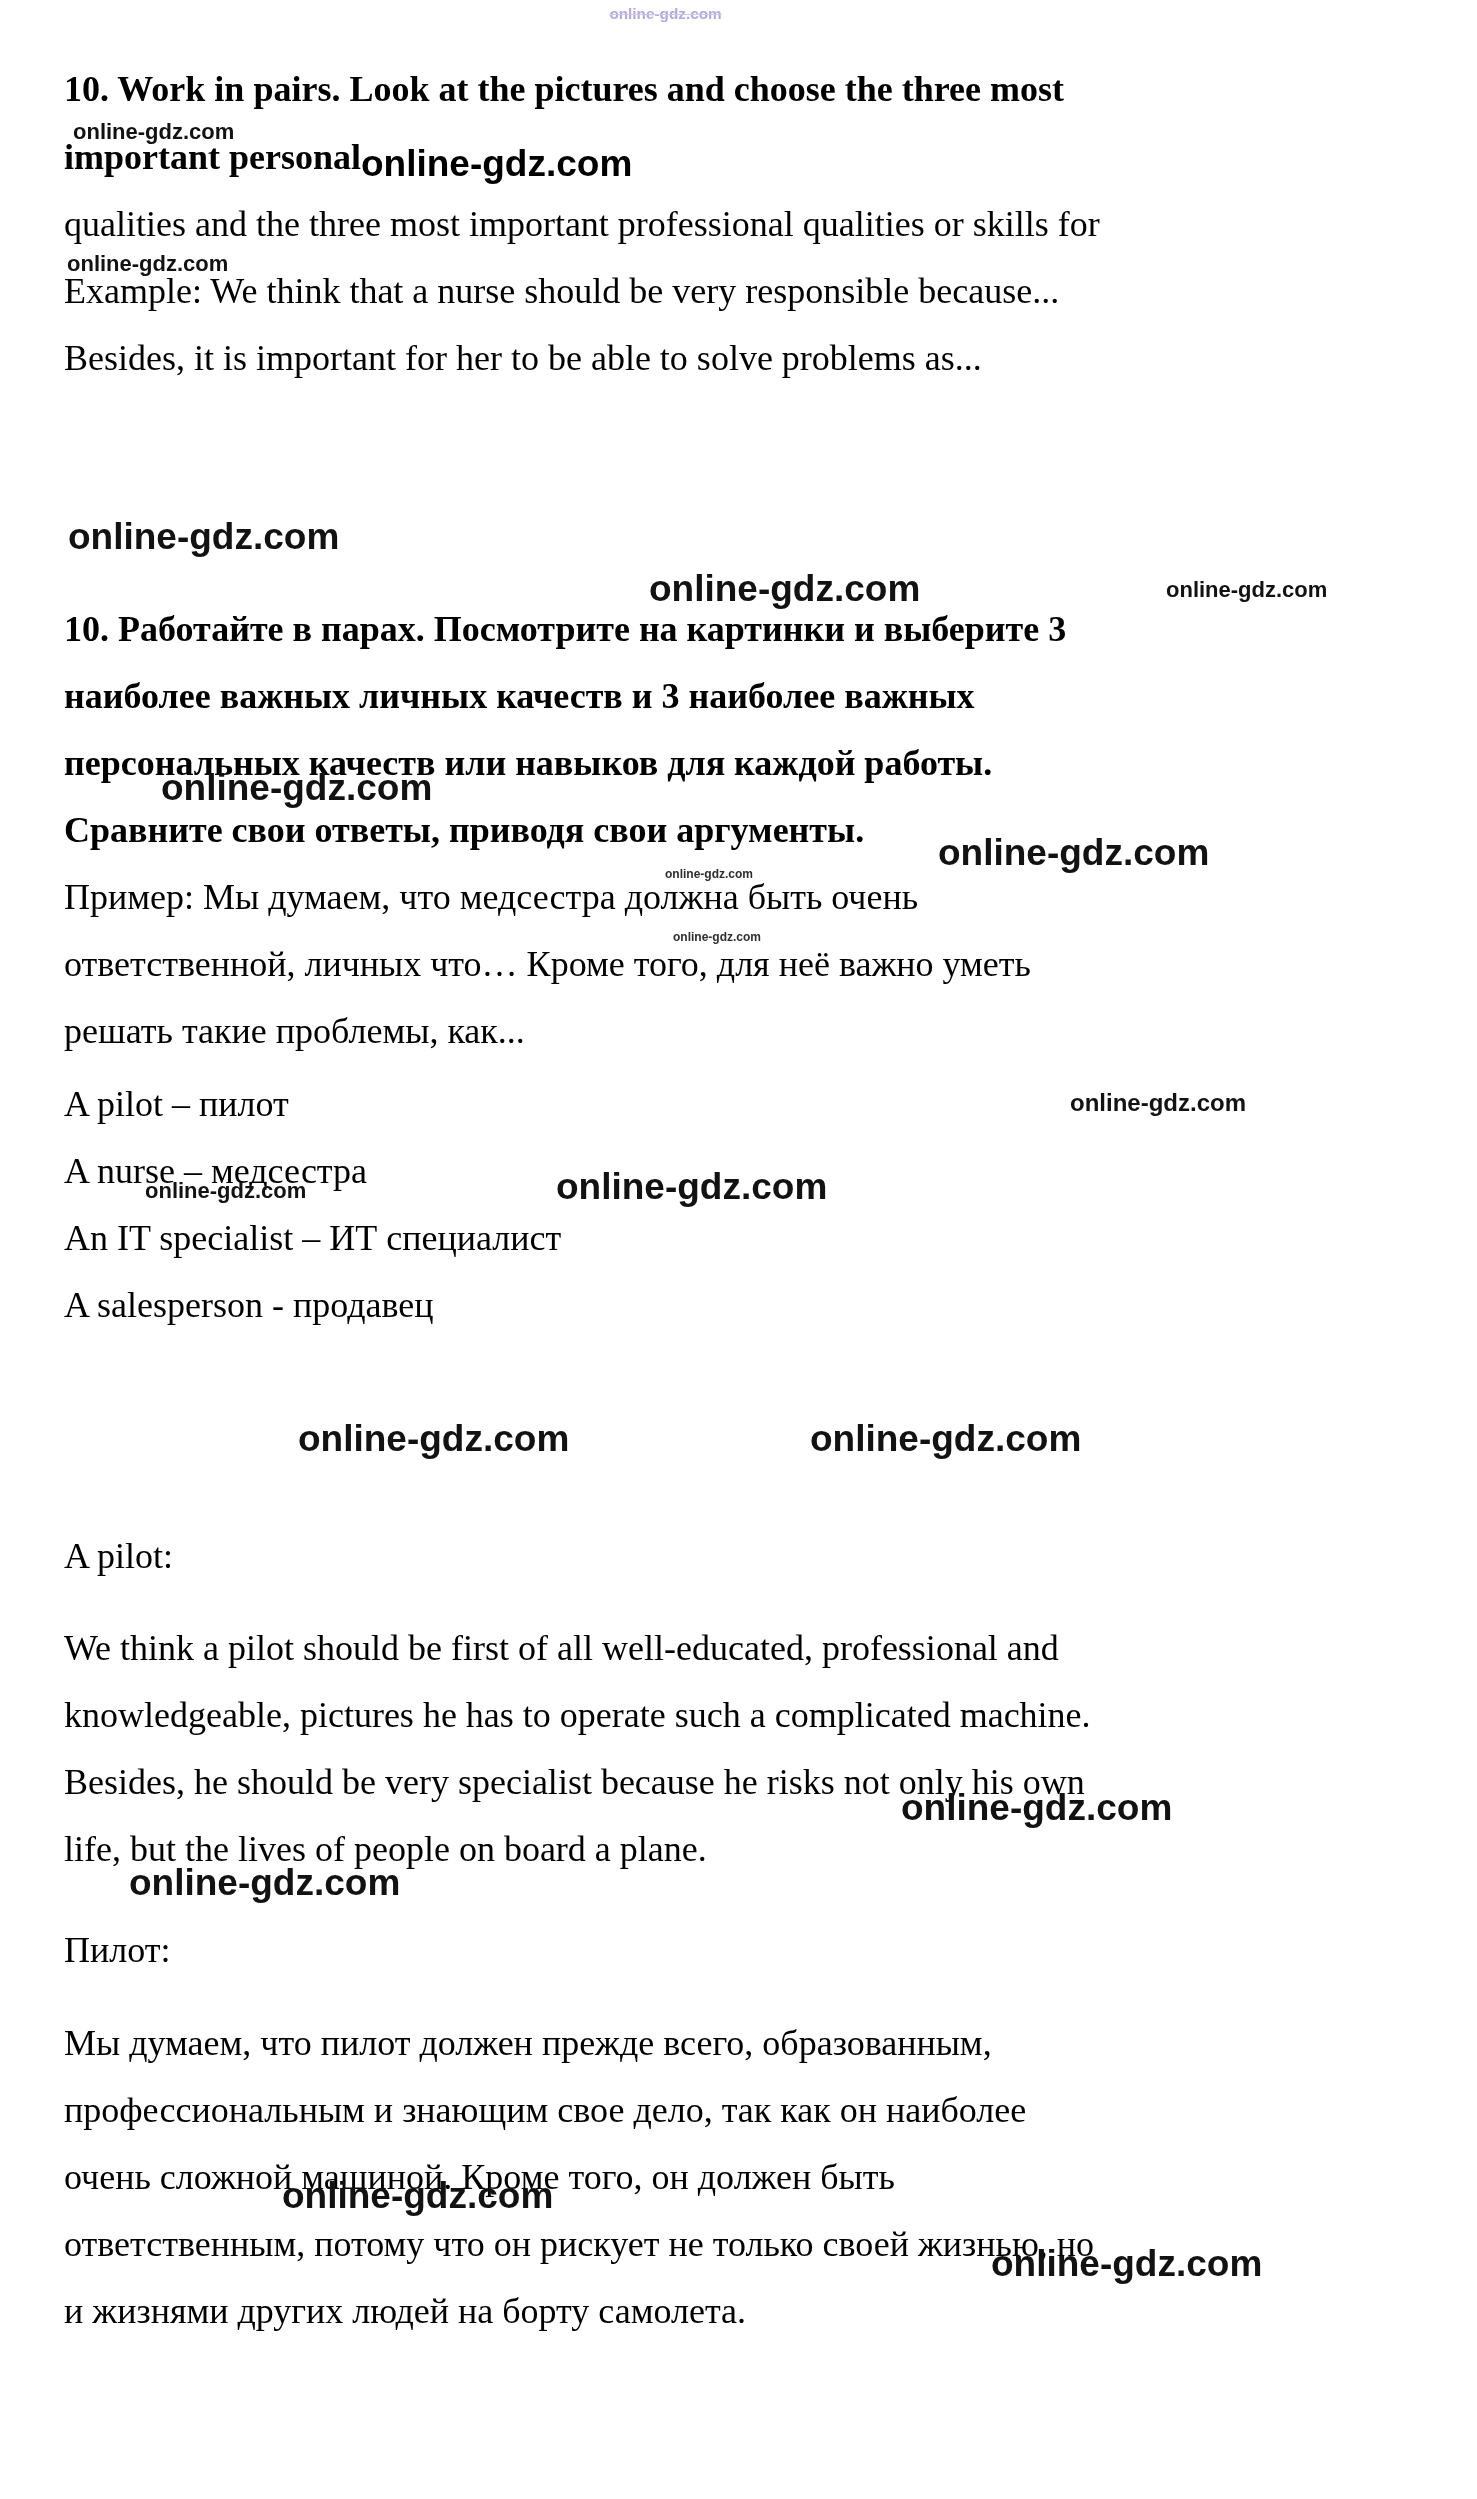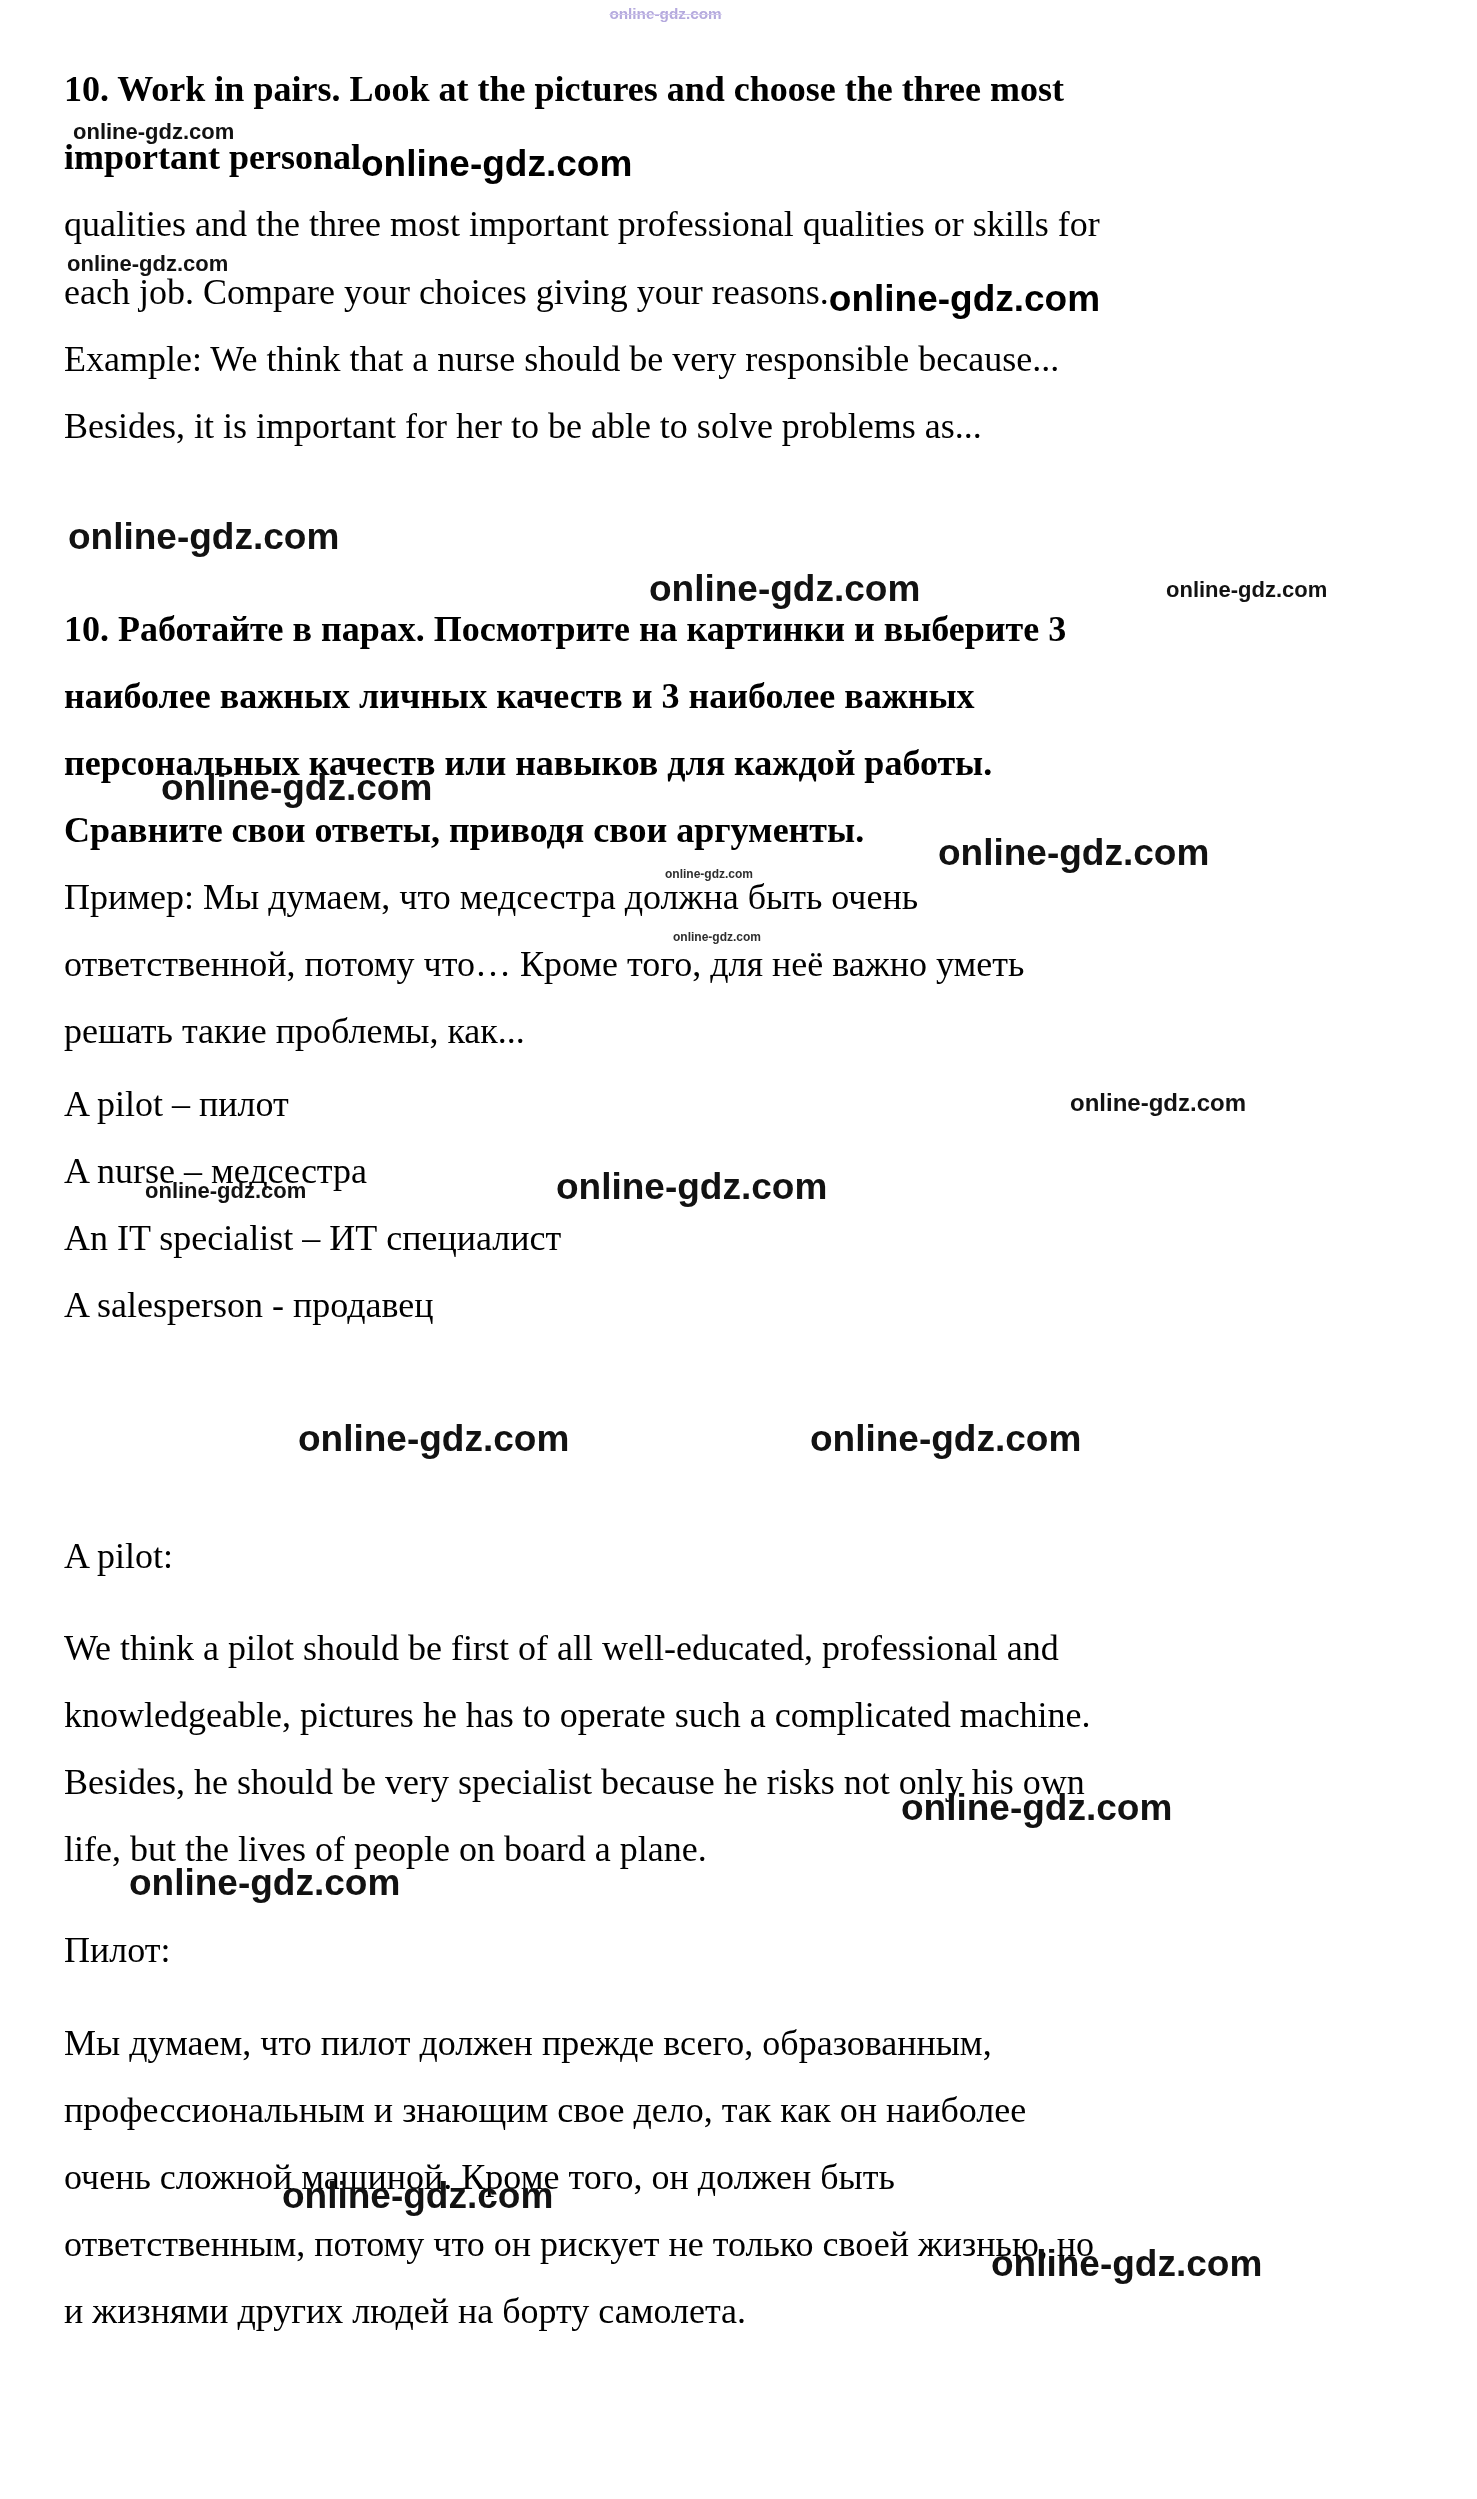--- a/index.html
+++ b/index.html
@@ -50,41 +50,38 @@
 <div class="page">
 
   <div class="wm wm-top">online-gdz.com</div>
 
   <section class="block" style="top:56px">
     <div class="line bold">10. Work in pairs. Look at the pictures and choose the three most</div>
     <div class="line bold">
       <span>important personal</span><span class="wm-inline">online-gdz.com</span>
     </div>
     <div class="line">qualities and the three most important professional qualities or skills for</div>
-    <div class="line">
-      <span>each job. Compare your choices giving your reasons.</span><span class="wm-inline">online-gdz.com</span>
-    </div>
     <div class="line">Example: We think that a nurse should be very responsible because...</div>
     <div class="line">Besides, it is important for her to be able to solve problems as...</div>
   </section>
 
   <div class="wm wm-small" style="left:73px; top:119px">online-gdz.com</div>
   <div class="wm wm-small" style="left:67px; top:251px">online-gdz.com</div>
 
   <div class="wm wm-big" style="left:68px;  top:516px">online-gdz.com</div>
   <div class="wm wm-big" style="left:649px; top:568px">online-gdz.com</div>
   <div class="wm wm-small" style="left:1166px;top:577px">online-gdz.com</div>
 
   <section class="block" style="top:596px">
     <div class="line bold">10. Работайте в парах. Посмотрите на картинки и выберите 3</div>
     <div class="line bold">наиболее важных личных качеств и 3 наиболее важных</div>
     <div class="line bold">персональных качеств или навыков для каждой работы.</div>
     <div class="line bold">Сравните свои ответы, приводя свои аргументы.</div>
     <div class="line">Пример: Мы думаем, что медсестра должна быть очень</div>
-    <div class="line">ответственной, потому что… Кроме того, для неё важно уметь</div>
+    <div class="line">ответственной, личных что… Кроме того, для неё важно уметь</div>
     <div class="line">решать такие проблемы, как...</div>
   </section>
 
   <div class="wm wm-big" style="left:161px; top:767px">online-gdz.com</div>
   <div class="wm wm-big" style="left:938px;top:832px">online-gdz.com</div>
   <div class="wm wm-tiny" style="left:665px; top:867px">online-gdz.com</div>
   <div class="wm wm-tiny" style="left:673px; top:930px">online-gdz.com</div>
 
   <section class="block" style="top:1071px">
     <div class="line">A pilot – пилот</div>

